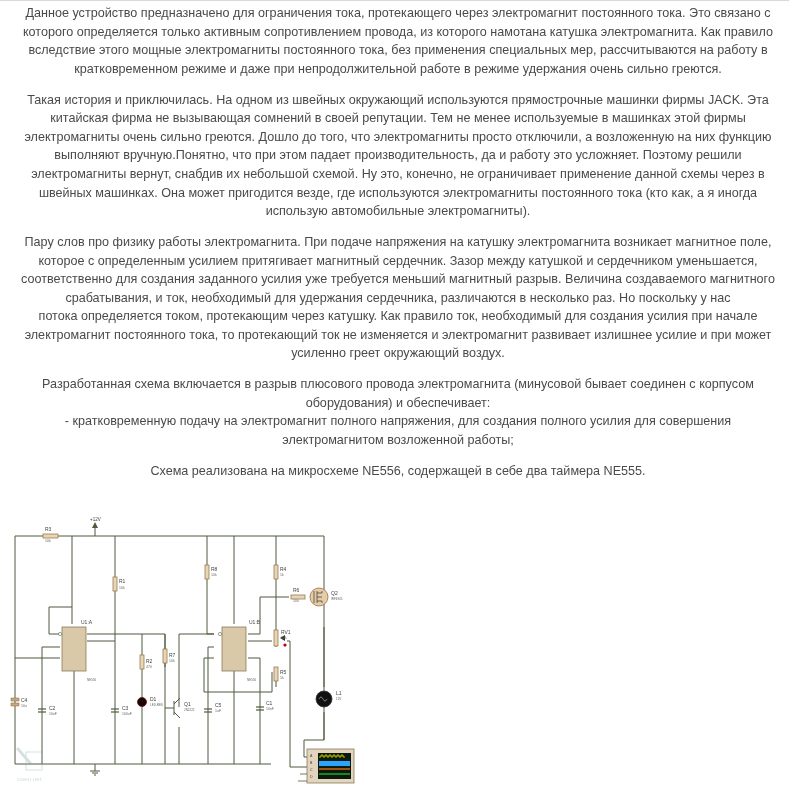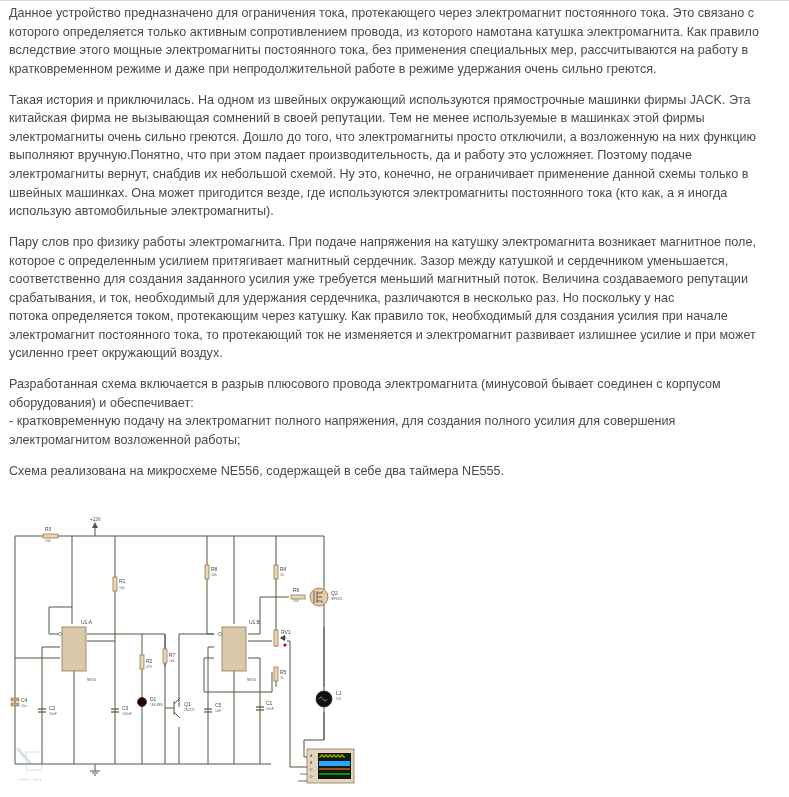--- a/index.html
+++ b/index.html
@@ -2,21 +2,21 @@
 <html><head>
 <meta charset="utf-8">
 <style>
   html, body { margin: 0; padding: 0; background: #ffffff; }
   body {
     width: 789px; height: 797px; overflow: hidden; position: relative;
     font-family: "Liberation Sans", sans-serif;
     color: #4a4a4a; font-size: 12.6px; line-height: 18.6px;
   }
   .top-rule { position: absolute; left: 0; top: 0; width: 789px; height: 1px; background: #d9d9d9; }
-  .article { position: absolute; left: 9px; top: 4px; width: 778px; }
+  .article { position: absolute; left: 9px; top: 4px; width: 778px; text-align: center; }
   .article p { margin: 0 0 12.2px 0; white-space: normal; }
   .article p .ln { display: block; white-space: nowrap; }
   .schematic-wrap { position: absolute; left: 4px; top: 517px; width: 360px; height: 278px; }
   svg text { font-family: "Liberation Sans", sans-serif; }
 </style>
 </head>
 <body>
 
 <div class="top-rule"></div>
 
@@ -24,29 +24,29 @@
   <p>
     <span class="ln">Данное устройство предназначено для ограничения тока, протекающего через электромагнит постоянного тока. Это связано с</span>
     <span class="ln">которого определяется только активным сопротивлением провода, из которого намотана катушка электромагнита. Как правило</span>
     <span class="ln">вследствие этого мощные электромагниты постоянного тока, без применения специальных мер, рассчитываются на работу в</span>
     <span class="ln">кратковременном режиме и даже при непродолжительной работе в режиме удержания очень сильно греются.</span>
   </p>
   <p>
     <span class="ln">Такая история и приключилась. На одном из швейных окружающий используются прямострочные машинки фирмы JACK. Эта</span>
     <span class="ln">китайская фирма не вызывающая сомнений в своей репутации. Тем не менее используемые в машинках этой фирмы</span>
     <span class="ln">электромагниты очень сильно греются. Дошло до того, что электромагниты просто отключили, а возложенную на них функцию</span>
-    <span class="ln">выполняют вручную.Понятно, что при этом падает производительность, да и работу это усложняет. Поэтому подаче</span>
-    <span class="ln">электромагниты вернут, снабдив их небольшой схемой. Ну это, конечно, не ограничивает применение данной схемы только в</span>
+    <span class="ln">выполняют вручную.Понятно, что при этом падает производительность, да и работу это усложняет. Поэтому решили</span>
+    <span class="ln">электромагниты вернут, снабдив их небольшой схемой. Ну это, конечно, не ограничивает применение данной схемы через в</span>
     <span class="ln">швейных машинках. Она может пригодится везде, где используются электромагниты постоянного тока (кто как, а я иногда</span>
     <span class="ln">использую автомобильные электромагниты).</span>
   </p>
   <p>
     <span class="ln">Пару слов про физику работы электромагнита. При подаче напряжения на катушку электромагнита возникает магнитное поле,</span>
     <span class="ln">которое с определенным усилием притягивает магнитный сердечник. Зазор между катушкой и сердечником уменьшается,</span>
-    <span class="ln">соответственно для создания заданного усилия уже требуется меньший магнитный поток. Величина создаваемого репутации</span>
+    <span class="ln">соответственно для создания заданного усилия уже требуется меньший магнитный разрыв. Величина создаваемого магнитного</span>
     <span class="ln">срабатывания, и ток, необходимый для удержания сердечника, различаются в несколько раз. Но поскольку у нас</span>
     <span class="ln">потока определяется током, протекающим через катушку. Как правило ток, необходимый для создания усилия при начале</span>
     <span class="ln">электромагнит постоянного тока, то протекающий ток не изменяется и электромагнит развивает излишнее усилие и при может</span>
     <span class="ln">усиленно греет окружающий воздух.</span>
   </p>
   <p>
     <span class="ln">Разработанная схема включается в разрыв плюсового провода электромагнита (минусовой бывает соединен с корпусом</span>
     <span class="ln">оборудования) и обеспечивает:</span>
     <span class="ln">- кратковременную подачу на электромагнит полного напряжения, для создания полного усилия для совершения</span>
     <span class="ln">электромагнитом возложенной работы;</span>

